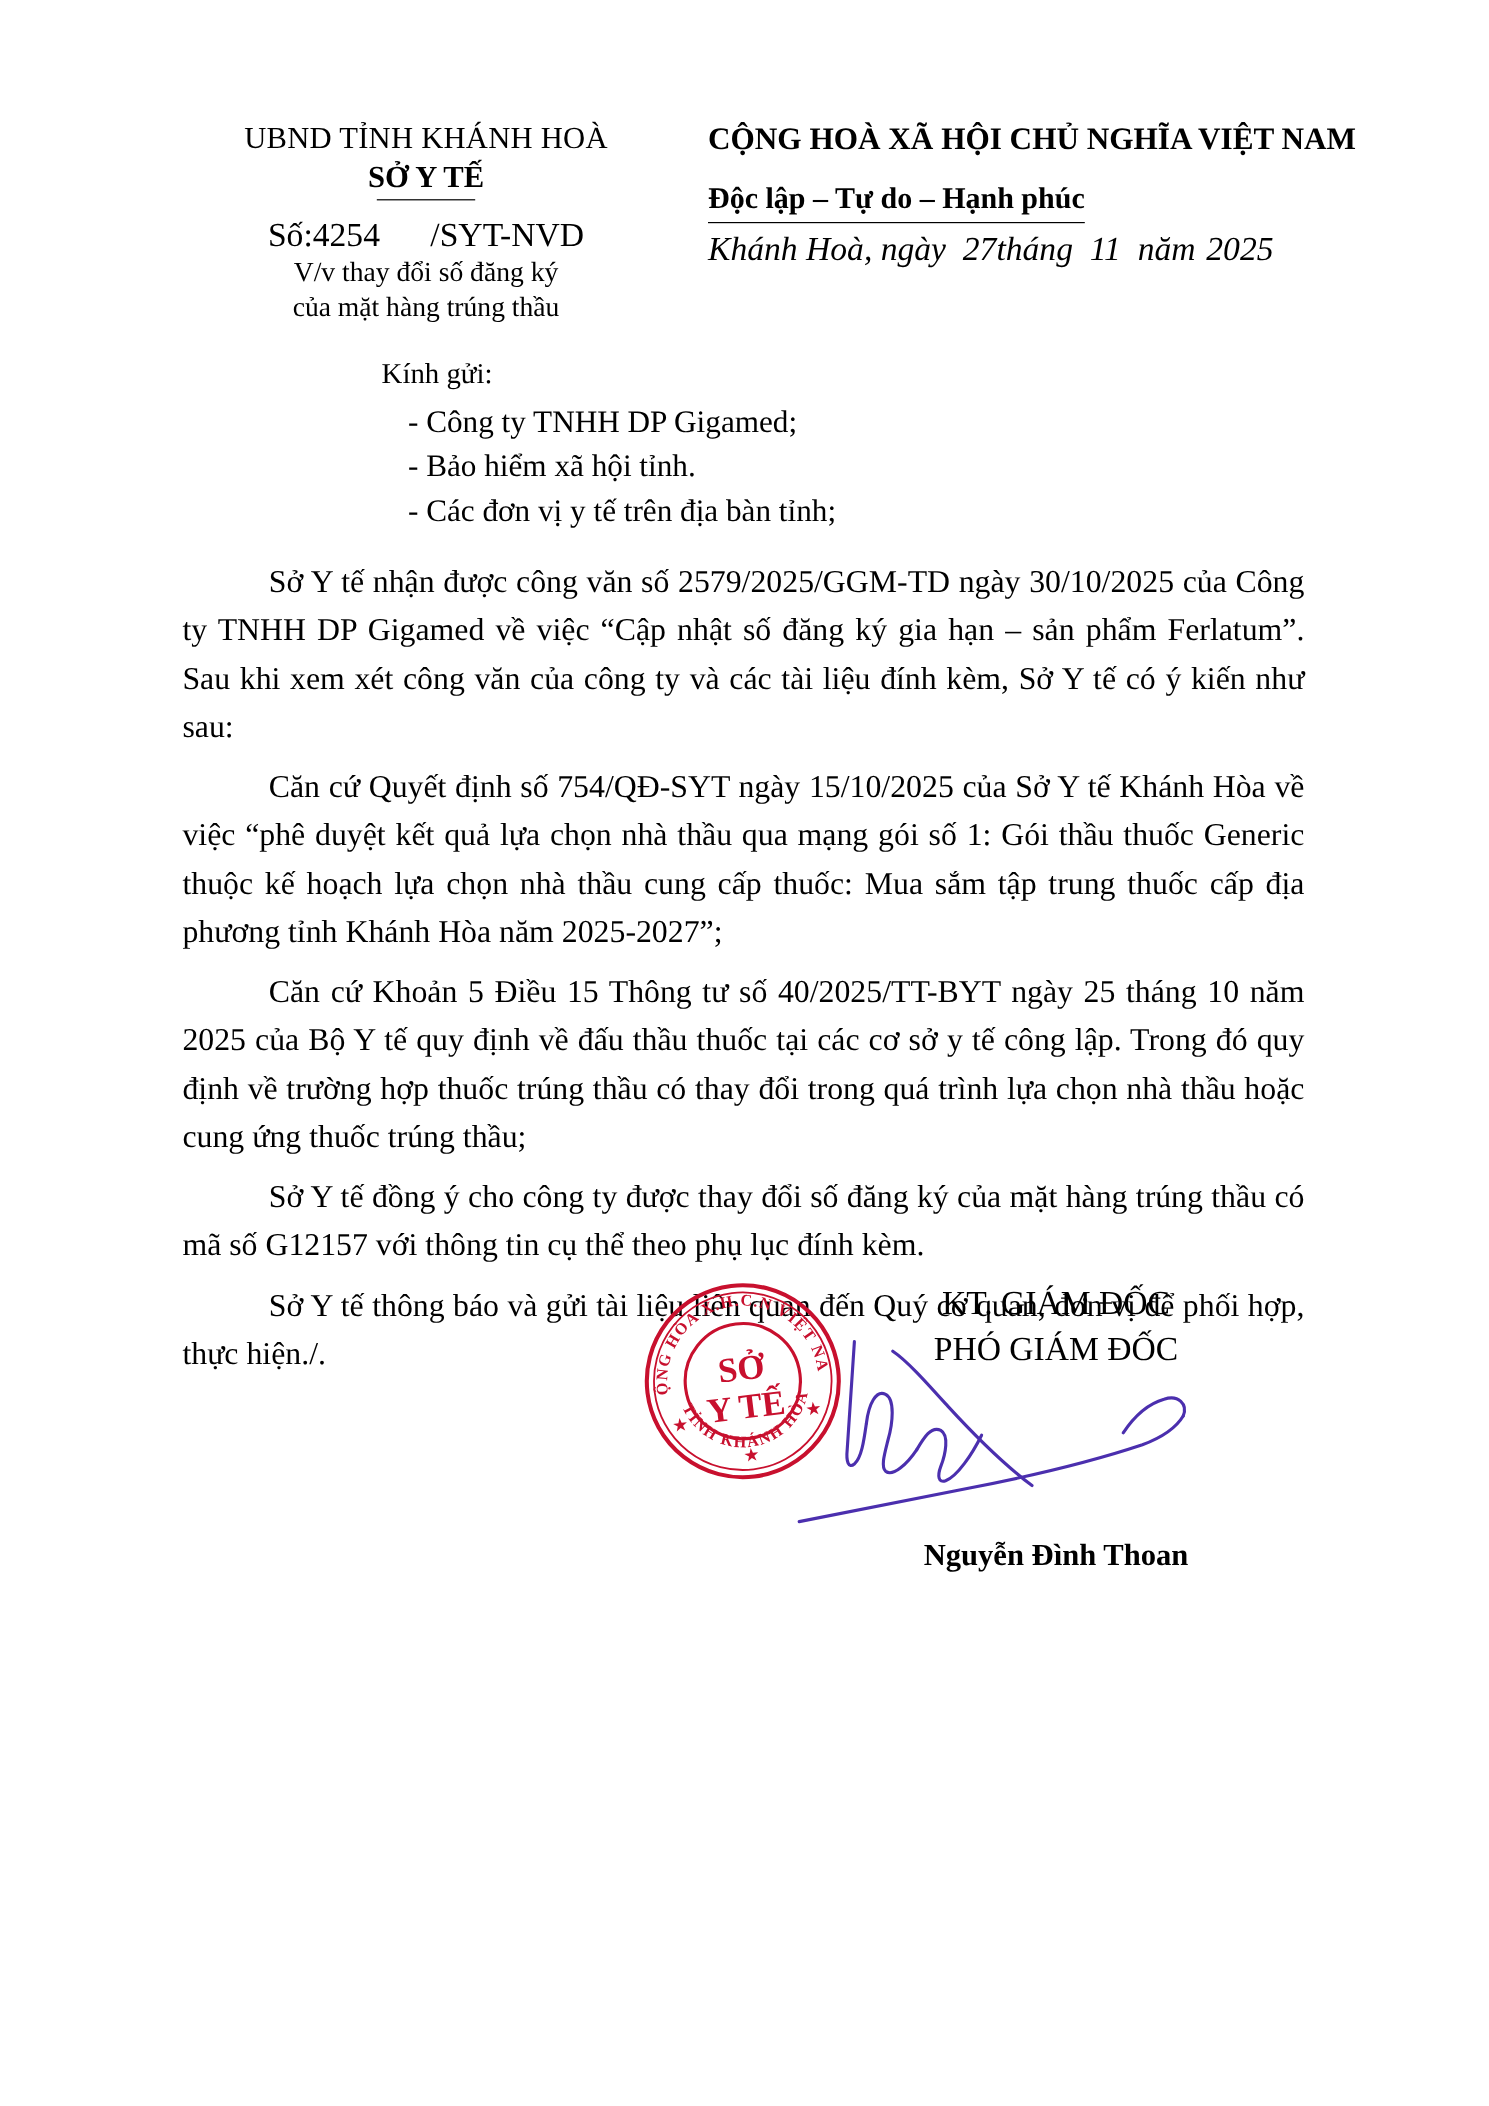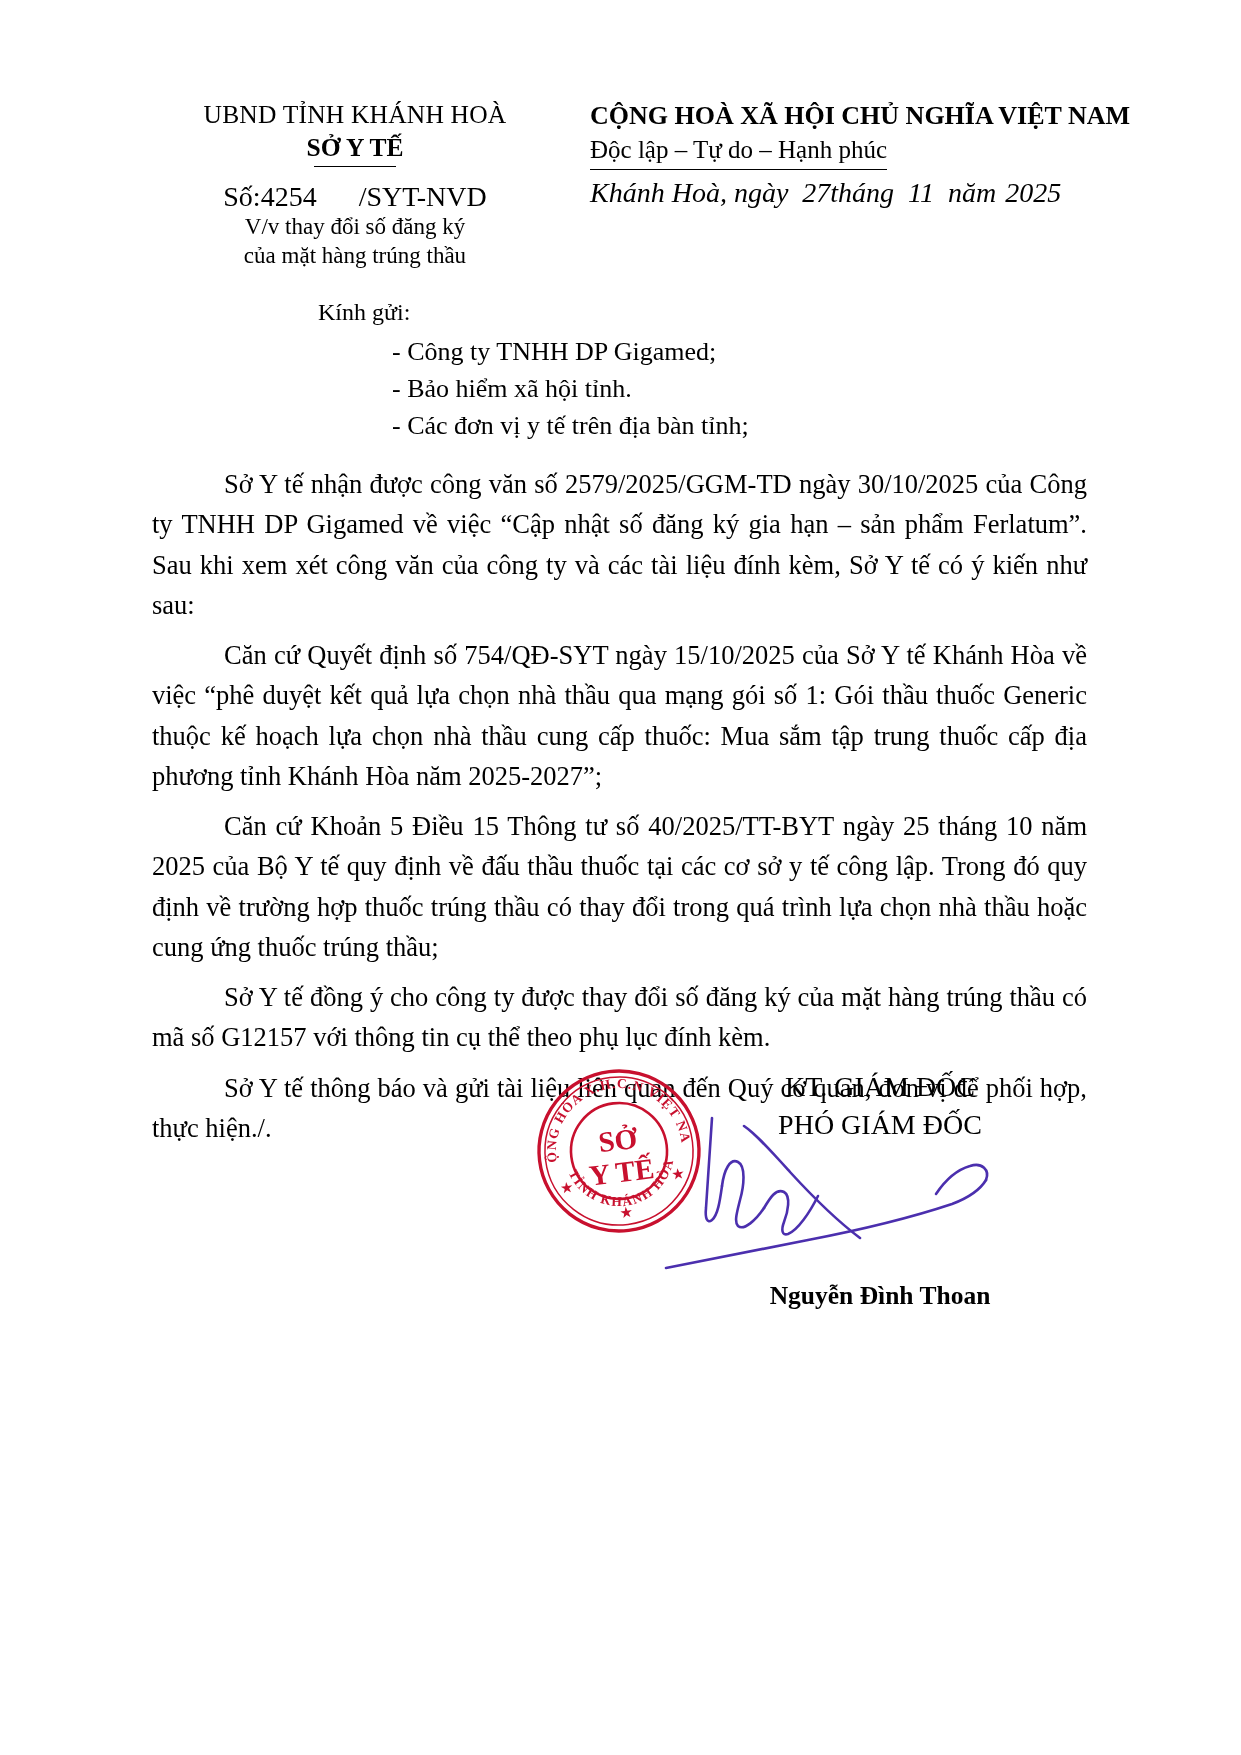--- a/index.html
+++ b/index.html
@@ -70,25 +70,25 @@
     white-space: nowrap;
   }
   .nation-line {
     font-size: 26px;
     font-weight: bold;
     line-height: 1.2;
     white-space: nowrap;
   }
   .motto {
     font-size: 25px;
-    font-weight: normal;
+    font-weight: bold;
     line-height: 1.25;
     display: inline-block;
     position: relative;
-    margin-top: 3px;
+    margin-top: 19px;
   }
   .motto::after {
     content: "";
     position: absolute;
     left: 0;
     right: 0;
     bottom: -5px;
     border-bottom: 1.6px solid #000;
   }
   .place-date {
@@ -107,21 +107,21 @@
     left: 290px;
     width: 700px;
   }
   .kinh-gui-label {
     font-size: 24px;
     line-height: 1.35;
     margin-left: 28px;
   }
   .recipient-list {
     margin-top: 6px;
-    margin-left: 102px;
+    margin-left: 50px;
   }
   .recipient-item {
     font-size: 26px;
     line-height: 1.42;
     white-space: nowrap;
   }
 
   
   .body-block {
     position: absolute;

